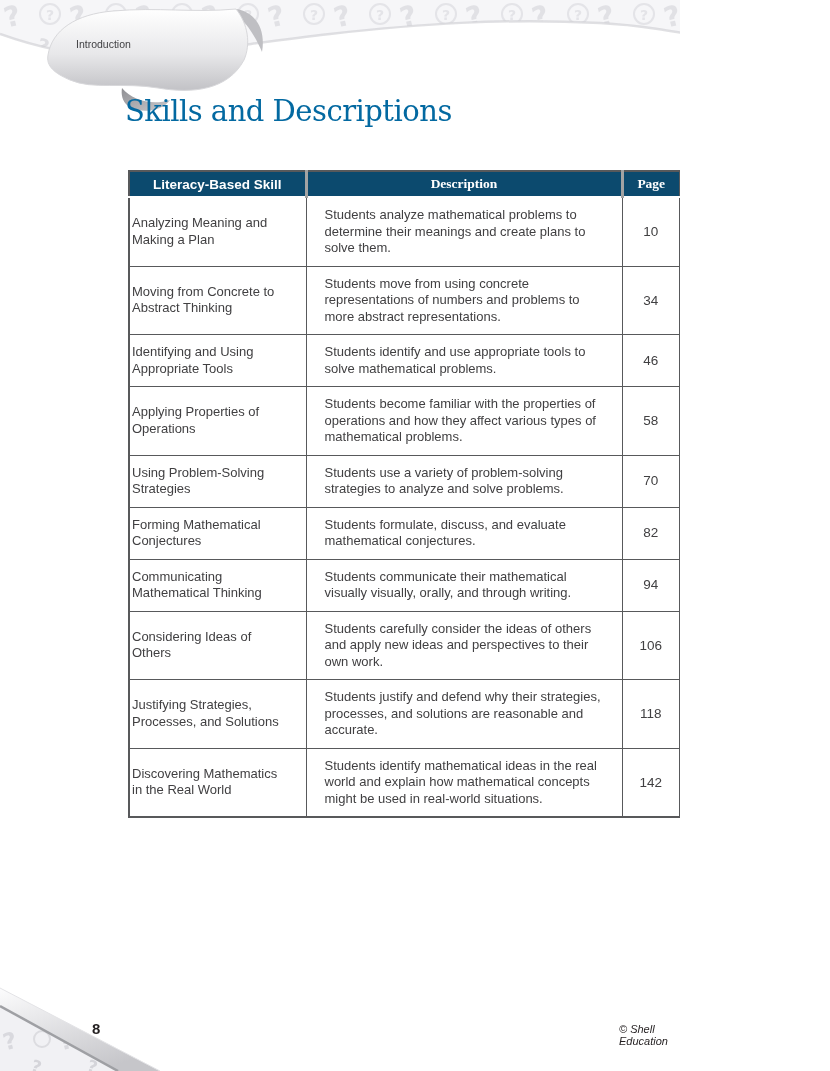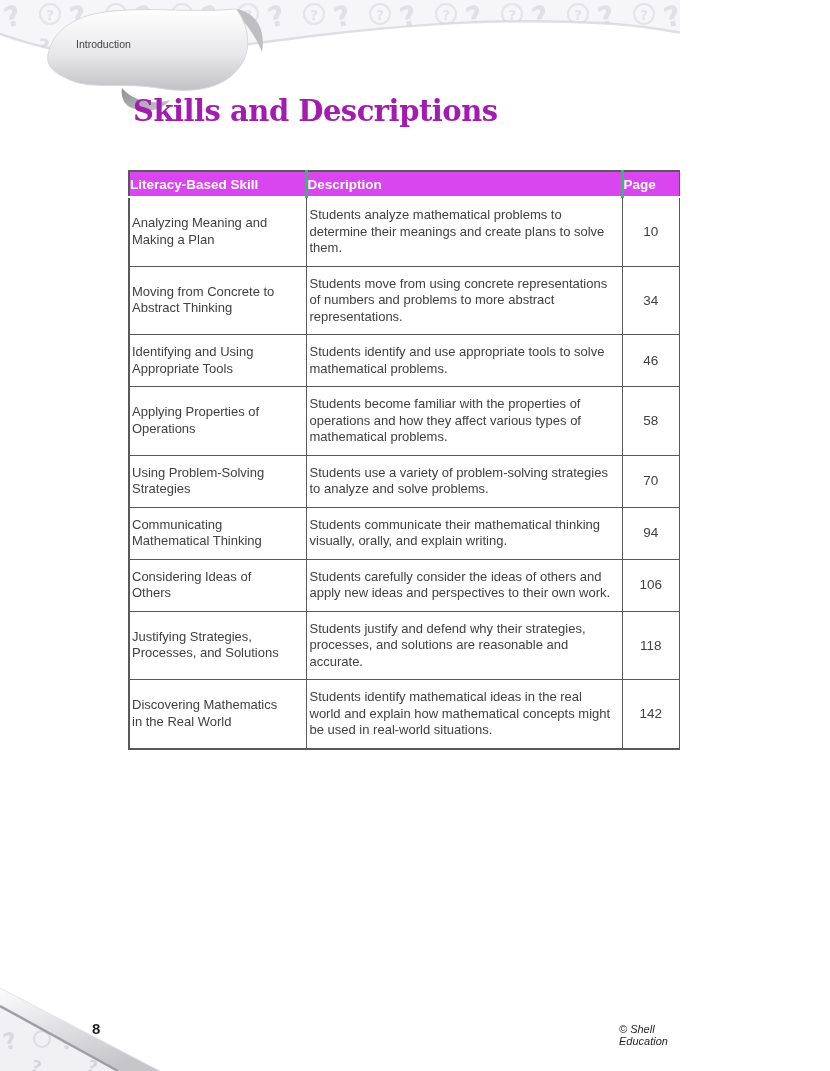--- a/index.html
+++ b/index.html
@@ -26,65 +26,65 @@
   .ribbon {
     position: absolute;
     top: 0; left: 18px;
     width: 262px; height: 118px;
     pointer-events: none;
   }
 
   
   .page-title {
     position: absolute;
-    left: 133px;
+    left: 125px;
     top: 94px;
     font-family: "DejaVu Serif", serif;
-    font-weight: bold;
+    font-weight: normal;
     font-size: 29px;
     letter-spacing: -0.5px;
-    color: #a21caf;
+    color: #0369a1;
   }
 
   
   .skills-table {
     position: absolute;
     left: 128px;
     top: 170px;
     width: 551px;
     border-collapse: collapse;
     table-layout: fixed;
     border: 2px solid #58595b;
   }
   .skills-table col.c-skill { width: 177px; }
   .skills-table col.c-desc  { width: 316px; }
   .skills-table col.c-page  { width: 58px; }
 
   .skills-table th {
-    background: #d946ef;
+    background: #0c4a6e;
     color: #ffffff;
     font-size: 13.5px;
     font-weight: bold;
     height: 26px;
-    text-align: left;
+    text-align: center;
     vertical-align: middle;
     border-bottom: 2px solid #ffffff;
   }
-  .skills-table th + th { border-left: 3px solid #22c55e; }
+  .skills-table th + th { border-left: 3px solid #a3a3a3; font-family: Liberation Serif, serif; }
 
   .skills-table td {
     border: 1px solid #58595b;
     color: #414042;
     font-size: 13px;
     line-height: 1.27;
     vertical-align: middle;
     padding: 9px 10px;
   }
   .skills-table td.skill-col { padding-left: 2px; padding-right: 16px; }
-  .skills-table td.description-col { padding-left: 3px; padding-right: 10px; }
+  .skills-table td.description-col { padding-left: 18px; padding-right: 10px; }
   .skills-table td.page-col { text-align: center; font-size: 13.5px; padding: 1px 2px; }
 
   
   .footer-page-number {
     position: absolute;
     left: 92px; top: 1020px;
     font-weight: bold;
     font-size: 15px;
     color: #231f20;
   }
@@ -184,22 +184,27 @@
           <td class="skill-col">Applying Properties of Operations</td>
           <td class="description-col">Students become familiar with the properties of operations and how they affect various types of mathematical problems.</td>
           <td class="page-col">58</td>
         </tr>
         <tr>
           <td class="skill-col">Using Problem-Solving Strategies</td>
           <td class="description-col">Students use a variety of problem-solving strategies to analyze and solve problems.</td>
           <td class="page-col">70</td>
         </tr>
         <tr>
+          <td class="skill-col">Forming Mathematical Conjectures</td>
+          <td class="description-col">Students formulate, discuss, and evaluate mathematical conjectures.</td>
+          <td class="page-col">82</td>
+        </tr>
+        <tr>
           <td class="skill-col">Communicating Mathematical Thinking</td>
-          <td class="description-col">Students communicate their mathematical thinking visually, orally, and explain writing.</td>
+          <td class="description-col">Students communicate their mathematical visually visually, orally, and through writing.</td>
           <td class="page-col">94</td>
         </tr>
         <tr>
           <td class="skill-col">Considering Ideas of Others</td>
           <td class="description-col">Students carefully consider the ideas of others and apply new ideas and perspectives to their own work.</td>
           <td class="page-col">106</td>
         </tr>
         <tr>
           <td class="skill-col">Justifying Strategies, Processes, and Solutions</td>
           <td class="description-col">Students justify and defend why their strategies, processes, and solutions are reasonable and accurate.</td>

